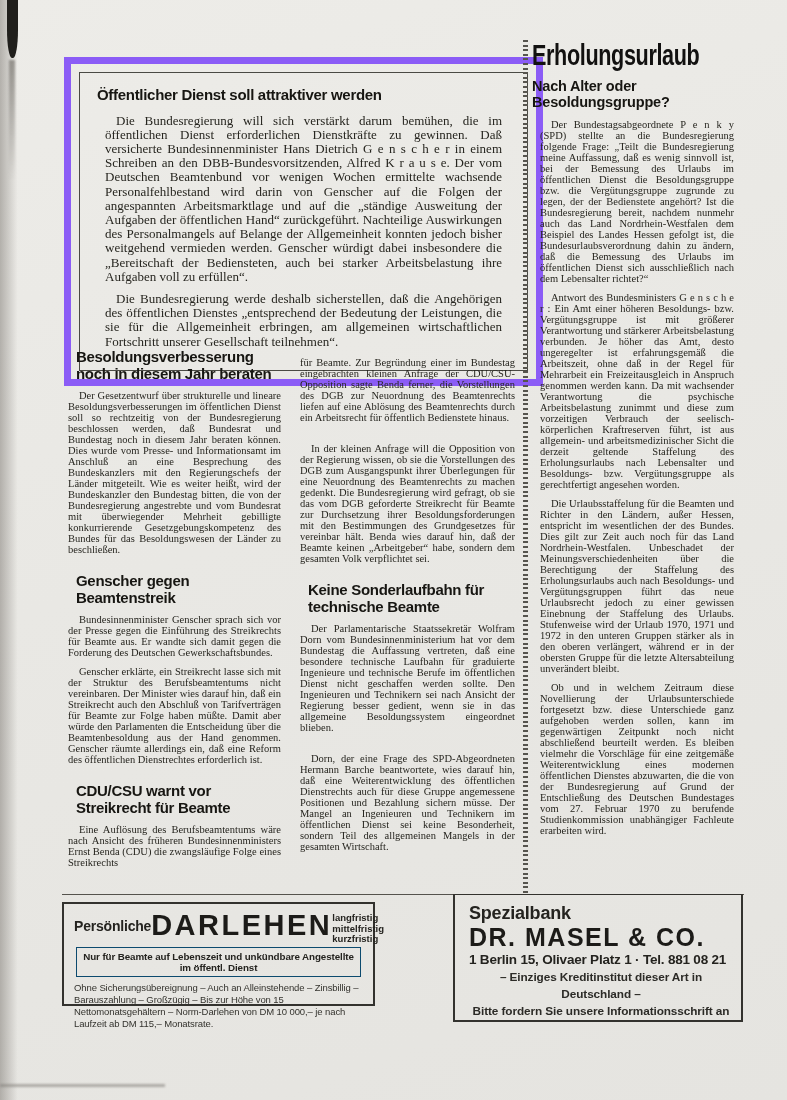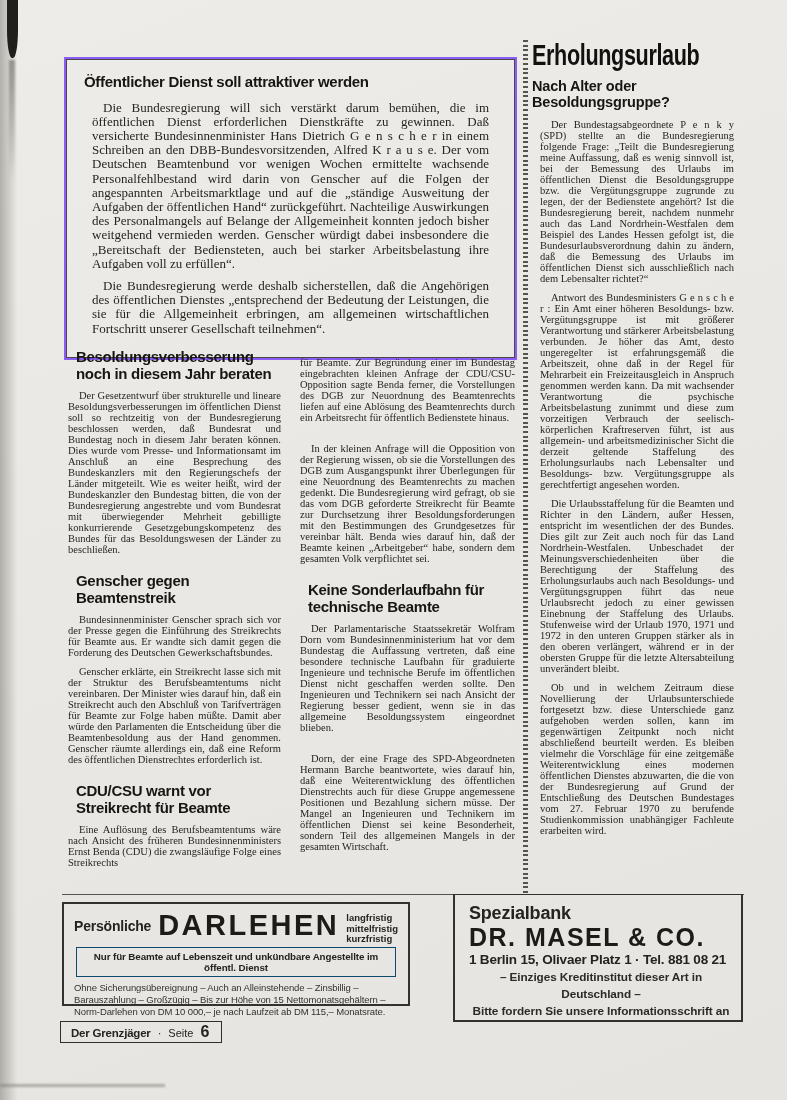--- a/index.html
+++ b/index.html
@@ -23,21 +23,21 @@
   .b{font-family:"Liberation Serif","DejaVu Serif",serif;font-size:10.5px;line-height:11px;
      text-align:justify;margin:8px;color:#26251f;hyphens:auto;}
   .ind{text-indent:11px;}
   .boxtext{font-size:13px;line-height:14.2px;}
 
   
   .hl{font-family:"Liberation Sans",sans-serif;font-weight:bold;color:#171612;
       font-size:15px;line-height:16.5px;letter-spacing:-.3px;margin:0 0 5px 16px;}
 
   
-  .boxed{position:absolute;left:64px;top:57px;width:449px;border:2px solid #8b5cf6;padding:0;background:transparent;}
+  .boxed{position:absolute;left:64px;top:57px;width:449px;border:7px solid #8b5cf6;padding:8px;background:transparent;}
   .boxed-inner{border:1px solid #4a4a44;padding:12px 17px 13px 17px;}
   .boxed-inner .hl{margin:2px 0 10px 0;}
 
   
   .col1{position:absolute;left:60px;top:349px;width:229px;}
   .col2{position:absolute;left:292px;top:349px;width:231px;}
   .col3{position:absolute;left:532px;top:40px;width:210px;}
   .colrule{position:absolute;left:523px;top:40px;width:5px;height:853px;
     background:repeating-linear-gradient(to bottom,#56544e 0,#56544e 2px,transparent 2px,transparent 4.6px);}
   .gap{height:10px;}
@@ -45,21 +45,21 @@
 
   
   .mast{font-weight:bold;font-size:30px;line-height:30px;letter-spacing:-.5px;color:#121110;
         transform:scaleX(.72);transform-origin:left top;white-space:nowrap;margin:0;}
   .subhead{font-weight:bold;font-size:14.5px;line-height:16px;letter-spacing:-.2px;color:#171612;margin:8px 0 9px 0;}
 
   
   .ads-topline{position:absolute;left:62px;top:894px;width:682px;height:1px;background:#55534d;}
 
   
-  .ad-darlehen{position:absolute;left:62px;top:902px;width:348px;height:104px;
+  .ad-darlehen{position:absolute;left:62px;top:902px;width:313px;height:104px;
     border:2px solid #33322e;padding:6px 10px 0 10px;box-sizing:border-box;}
   .dar-row{display:flex;align-items:flex-start;justify-content:space-between;}
   .dar-prefix{font-weight:bold;font-size:14px;padding-top:8px;letter-spacing:-.2px;}
   .dar-title{font-weight:bold;font-size:29px;letter-spacing:2.5px;line-height:30px;color:#1c1b18;}
   .dar-terms{font-weight:bold;font-size:9.5px;line-height:10.5px;text-align:left;padding-top:3px;}
   .dar-note{border:1px solid #0c4a6e;margin:2px 2px 5px 2px;padding:3px 6px;
     font-weight:bold;font-size:9.8px;text-align:center;letter-spacing:-.1px;}
   .dar-body{font-weight:normal;font-size:9.5px;line-height:12px;text-align:left;letter-spacing:-.1px;color:#33322d;}
 
   
@@ -147,20 +147,14 @@
   </div>
 
   <div class="ad-masel">
     <div class="mas-label">Spezialbank</div>
     <div class="mas-name">DR. MASEL &amp; CO.</div>
     <div class="mas-addr">1 Berlin 15, Olivaer Platz 1 · Tel. 881 08 21</div>
     <div class="mas-line">– Einziges Kreditinstitut dieser Art in Deutschland –</div>
     <div class="mas-line">Bitte fordern Sie unsere Informationsschrift an</div>
   </div>
 
-  <div class="footer-box">
-    <span class="foot-pub">Der Grenzjäger</span>
-    <span class="foot-dot">·</span>
-    <span class="foot-label">Seite</span>
-    <span class="foot-num">6</span>
-  </div>
 
 </div>
 
 </body></html>

